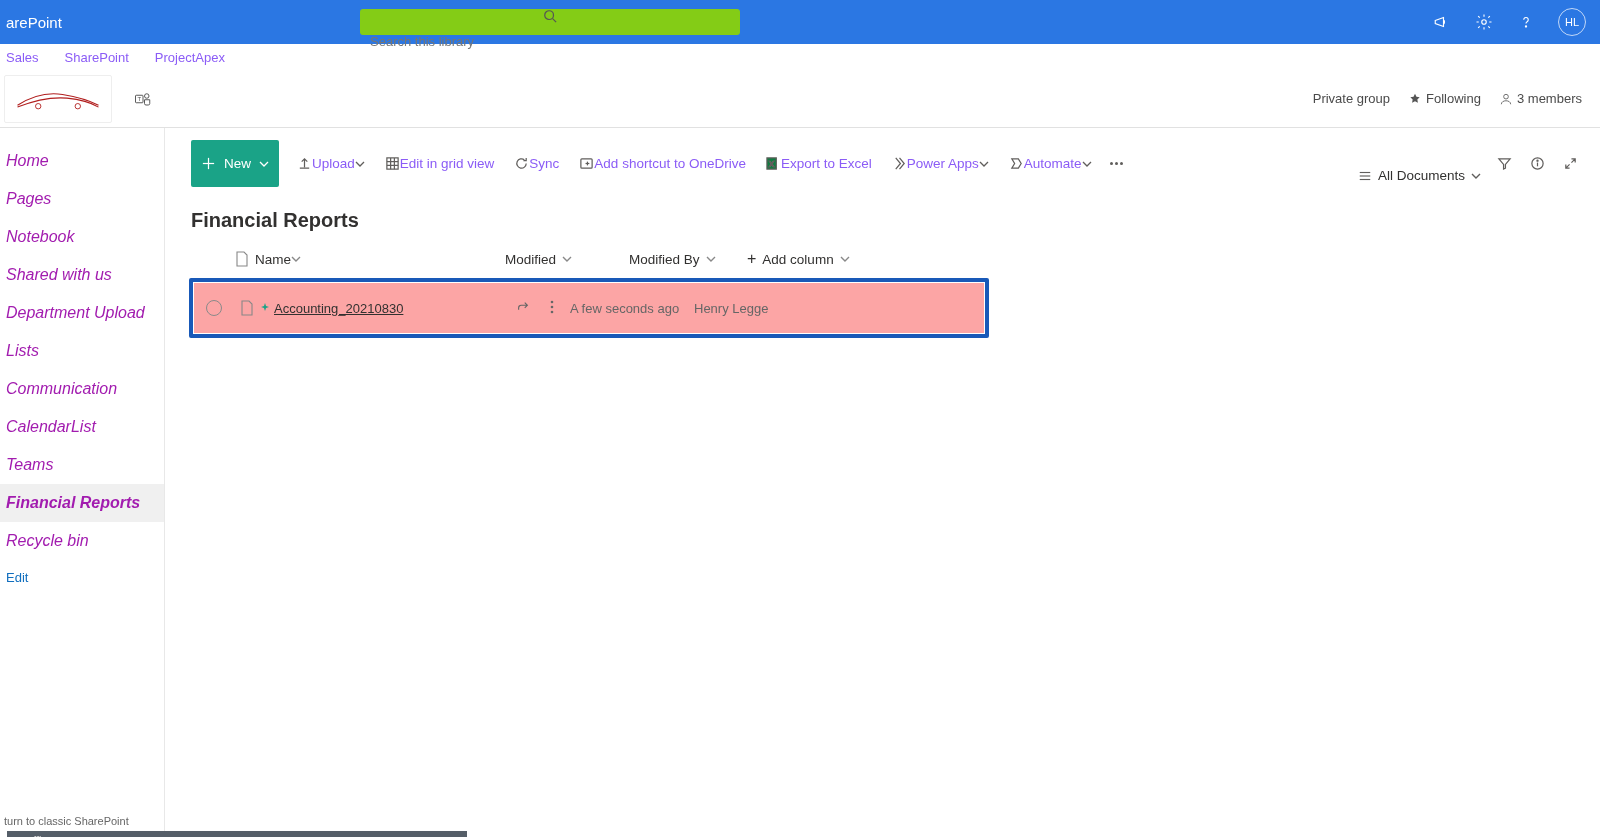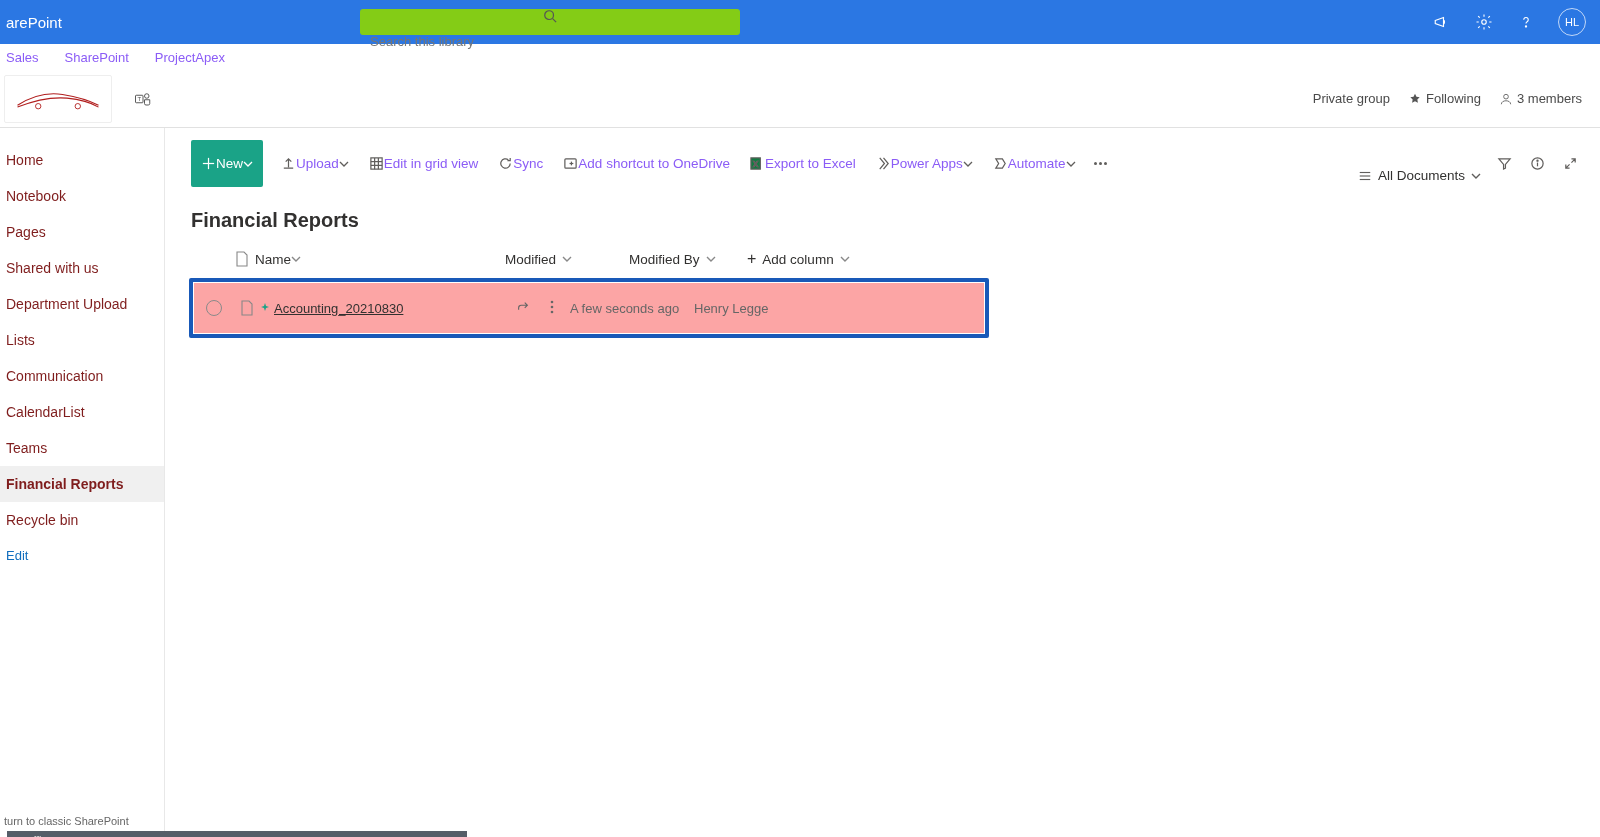--- a/index.html
+++ b/index.html
@@ -27,34 +27,34 @@
   .car-svg { width: 90px; height: 28px; }
   .teams-icon { margin-left: 22px; display:flex; cursor:pointer;}
   .site-header-spacer { flex:1;}
   .site-header-right { display:flex; align-items:center; gap: 18px; padding-right: 18px; font-size: 13px; color:#4a4a4a;}
   .following svg, .members svg { width:14px; height:14px; vertical-align: -2px; margin-right:4px;}
   .following, .members { display:flex; align-items:center; cursor:pointer;}
 
   
   .layout { display:flex; height: calc(837px - 32px - 26px - 58px); }
   .left-nav { width: 165px; border-right: 1px solid #e8e8e8; padding-top: 14px; display:flex; flex-direction:column;}
-  .nav-item { padding: 10px 8px 10px 6px; font-size: 14px; color:#7f1d1d; cursor:pointer;}
+  .nav-item { padding: 10px 8px 10px 6px; font-size: 16px; color:#a21caf; cursor:pointer;font-style:italic;}
   .nav-item.selected { background: #f0f0f0; font-weight: 600; }
   .nav-edit { color:#106ebe; font-size:13px; padding:10px 6px; cursor:pointer;}
   .nav-bottom { margin-top:auto; }
   .return-link { font-size: 11px; color:#666; padding: 4px 4px;}
   .status-bar { background:#555e68; color:#ddd; font-size:11px; padding:3px 6px; width: 460px; margin-left: 7px;}
 
   .main { flex:1; padding: 10px 0 0 0; position:relative;}
 
   
   .cmdbar { display:flex; align-items:center; gap: 16px; padding: 2px 20px 8px 26px; }
   .cmd-btn { display:flex; align-items:center; font-size: 13.5px; color:#8b5cf6; cursor:pointer; padding: 4px 2px;}
   .cmd-btn svg { width:15px; height:15px; fill:none; stroke:#605e5c; stroke-width:1.3;}
-  .new-btn { background:#1aa387; color:#fff; border-radius:2px; padding: 16px 10px; }
+  .new-btn { background:#1aa387; color:#fff; border-radius:2px; padding: 16px 10px; gap:8px;}
   .new-btn svg { stroke:#fff; }
   .chev { width:10px !important; height:10px !important;}
   .cmdbar-right { margin-left:auto; display:flex; align-items:center; gap:14px;}
   .view-sel { display:flex; align-items:center; gap:6px; font-size:13.5px; cursor:pointer;margin-top:24px;}
   .excel-ico { width:15px; height:15px; }
 
   
   .page-title { font-size: 20px; font-weight:600; padding: 14px 0 12px 26px;}
 
   
@@ -158,22 +158,22 @@
           <path d="M4 21c0-4 4-6 8-6s8 2 8 6" fill="none" stroke="#555" stroke-width="1.4"></path>
         </svg>
       <span>3 members</span>
     </span>
   </div>
 </div>
 
 <div class="layout">
   <div class="left-nav">
     <div class="nav-item">Home</div>
+    <div class="nav-item">Pages</div>
     <div class="nav-item">Notebook</div>
-    <div class="nav-item">Pages</div>
     <div class="nav-item">Shared with us</div>
     <div class="nav-item">Department Upload</div>
     <div class="nav-item">Lists</div>
     <div class="nav-item">Communication</div>
     <div class="nav-item">CalendarList</div>
     <div class="nav-item">Teams</div>
     <div class="nav-item selected">Financial Reports</div>
     <div class="nav-item">Recycle bin</div>
     <div class="nav-edit">Edit</div>
     <div class="nav-bottom">

